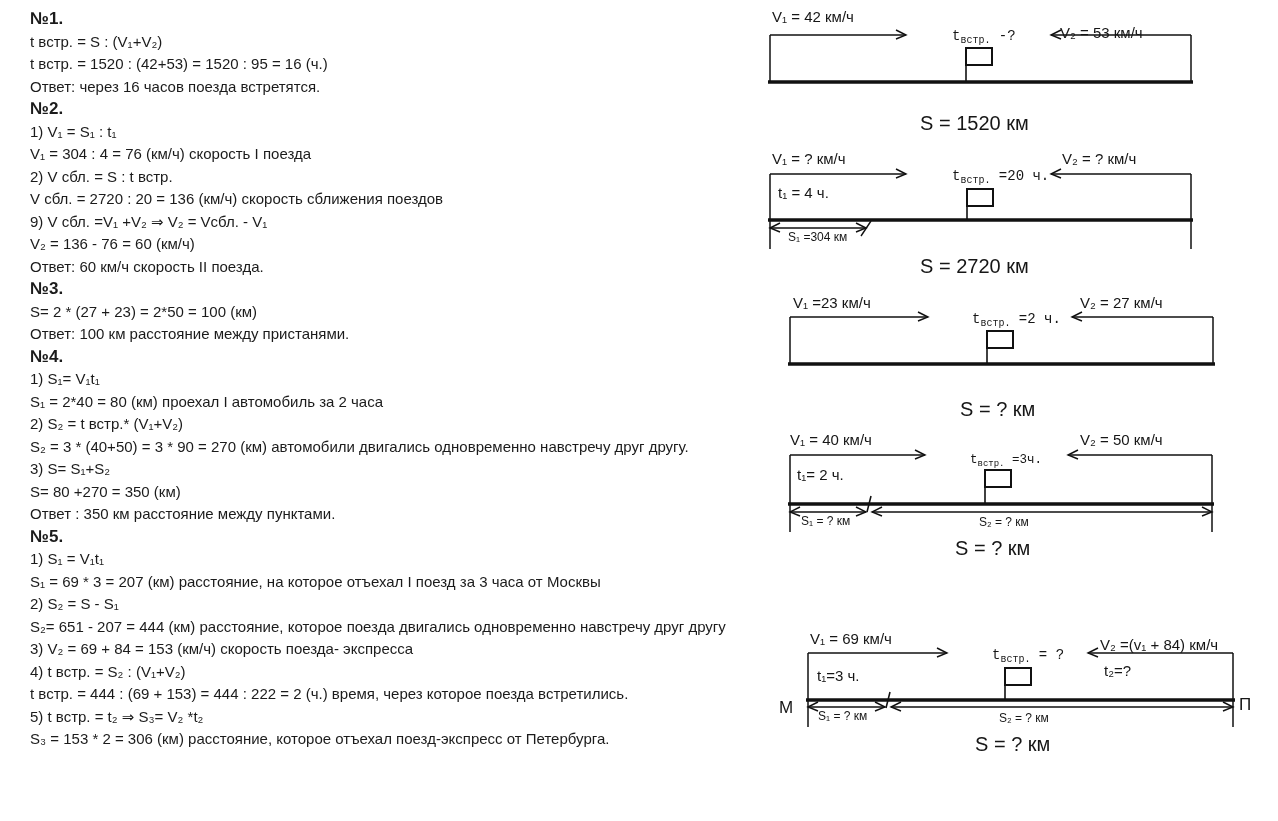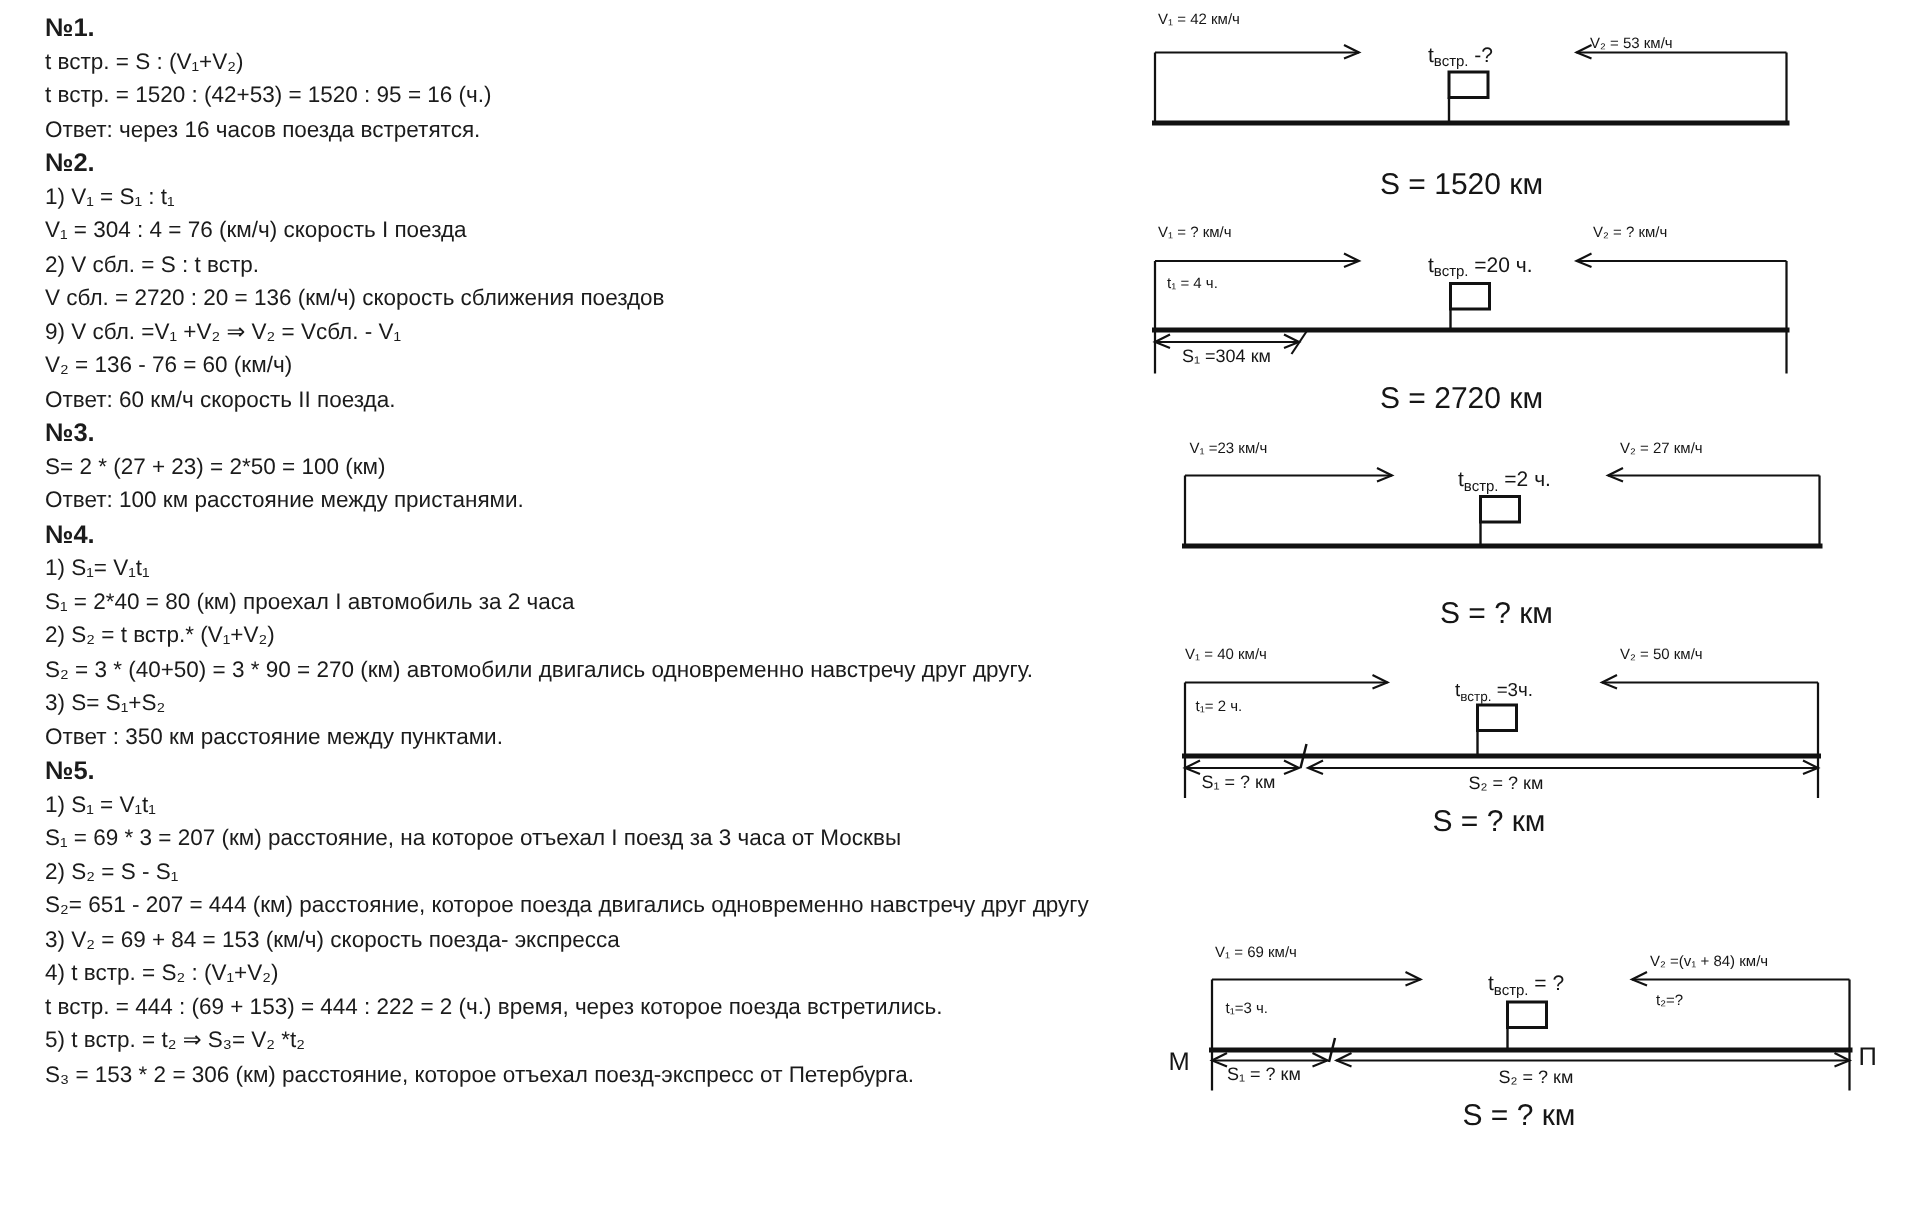--- a/index.html
+++ b/index.html
@@ -3,25 +3,25 @@
 <meta charset="utf-8">
 <style>
   html,body{margin:0;padding:0;background:#fff;}
   #page{position:relative;width:1278px;height:821px;background:#ffffff;overflow:hidden;
         font-family:"Liberation Sans","DejaVu Sans",sans-serif;color:#1b1b1b;}
   
   #solution-column{position:absolute;left:30px;top:8px;width:760px;}
   #solution-column .row{height:22.5px;line-height:22.5px;font-size:15px;white-space:nowrap;}
   #solution-column .head{font-weight:bold;font-size:17px;}
   
-  .dl{position:absolute;font-size:10px;white-space:nowrap;color:#161616;}
+  .dl{position:absolute;font-size:15px;white-space:nowrap;color:#161616;}
   .dl.slabel{font-size:20px;}
   .dl.small{font-size:12px;}
   .dl.point{font-size:17px;}
-  .tm{font-size:14px;}
+  .tm{font-size:14px;font-family:Liberation Mono, monospace;}
   .tm .sub{font-size:10px;vertical-align:-3px;}
   .tm.sm{font-size:12.5px;}
   .tm.sm .sub{font-size:9px;}
   #art{position:absolute;left:0;top:0;}
 </style>
 </head>
 <body>
 
 <div id="page">
 
@@ -40,20 +40,21 @@
       <div class="row">Ответ: 60 км/ч скорость II поезда.</div>
       <div class="row head">№3.</div>
       <div class="row">S= 2 * (27 + 23) = 2*50 = 100 (км)</div>
       <div class="row">Ответ: 100 км расстояние между пристанями.</div>
       <div class="row head">№4.</div>
       <div class="row">1) S₁= V₁t₁</div>
       <div class="row">S₁ = 2*40 = 80 (км) проехал I автомобиль за 2 часа</div>
       <div class="row">2) S₂ = t встр.* (V₁+V₂)</div>
       <div class="row">S₂ = 3 * (40+50) =  3 * 90 = 270 (км)  автомобили двигались одновременно навстречу друг другу.</div>
       <div class="row">3) S= S₁+S₂</div>
+      <div class="row">S= 80 +270 = 350 (км)</div>
       <div class="row">Ответ : 350 км расстояние между пунктами.</div>
       <div class="row head">№5.</div>
       <div class="row">1) S₁ = V₁t₁</div>
       <div class="row">S₁ = 69 * 3 = 207 (км) расстояние, на которое отъехал I поезд за 3 часа от Москвы</div>
       <div class="row">2) S₂ = S - S₁</div>
       <div class="row">S₂= 651 - 207 = 444 (км) расстояние, которое поезда двигались одновременно навстречу друг другу</div>
       <div class="row">3) V₂ = 69 + 84 = 153 (км/ч) скорость поезда- экспресса</div>
       <div class="row">4) t встр. =  S₂ : (V₁+V₂)</div>
       <div class="row">t встр. = 444 : (69 + 153) = 444 : 222 = 2 (ч.) время, через которое поезда встретились.</div>
       <div class="row">5)  t встр. = t₂  ⇒ S₃= V₂ *t₂</div>

